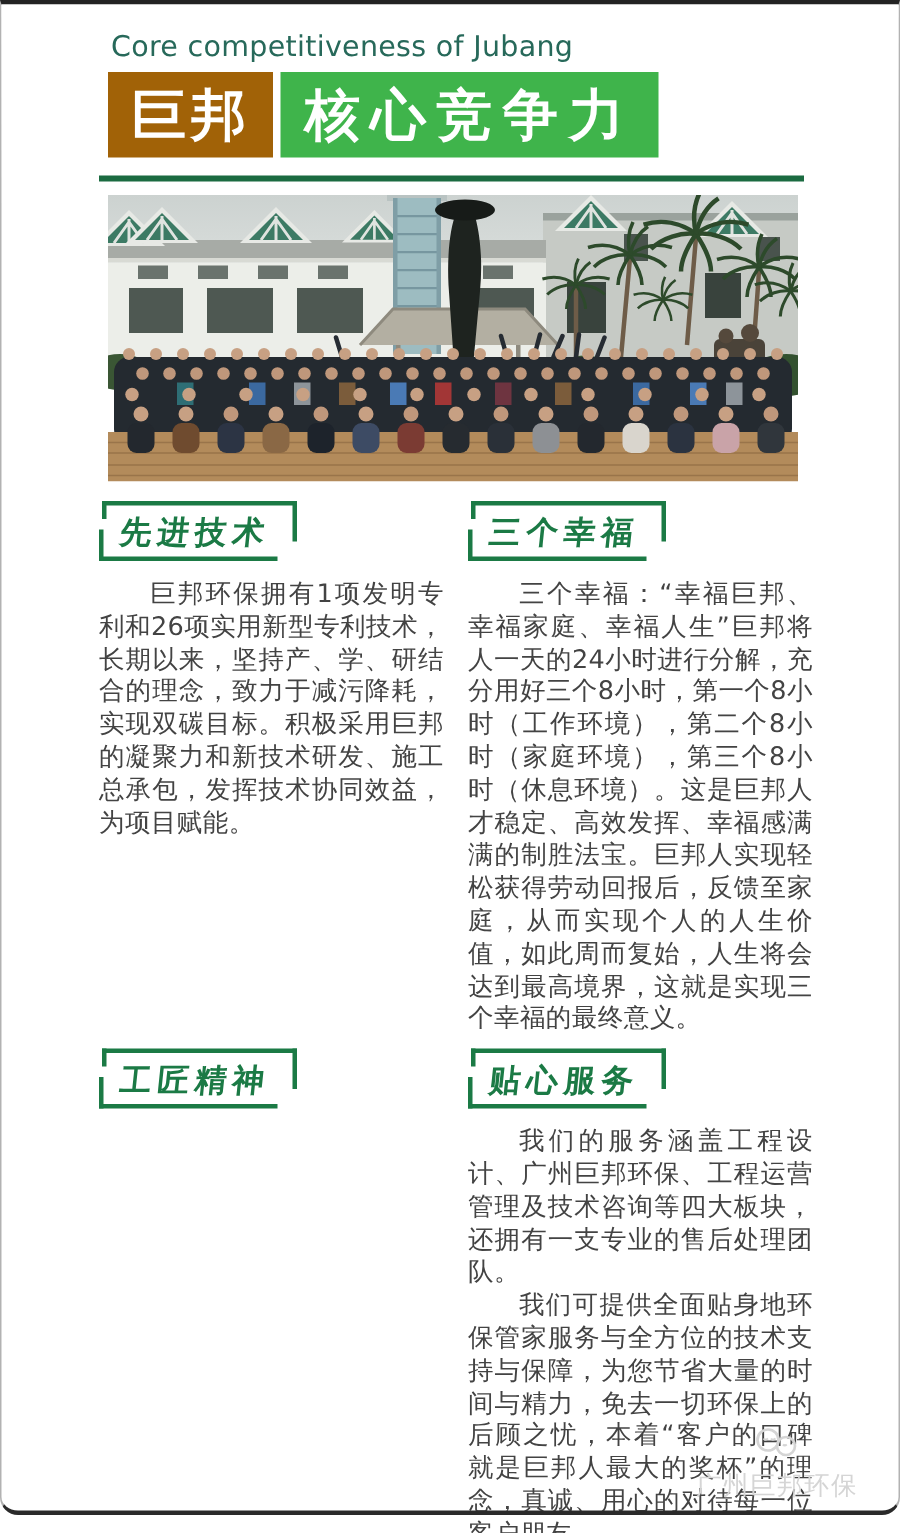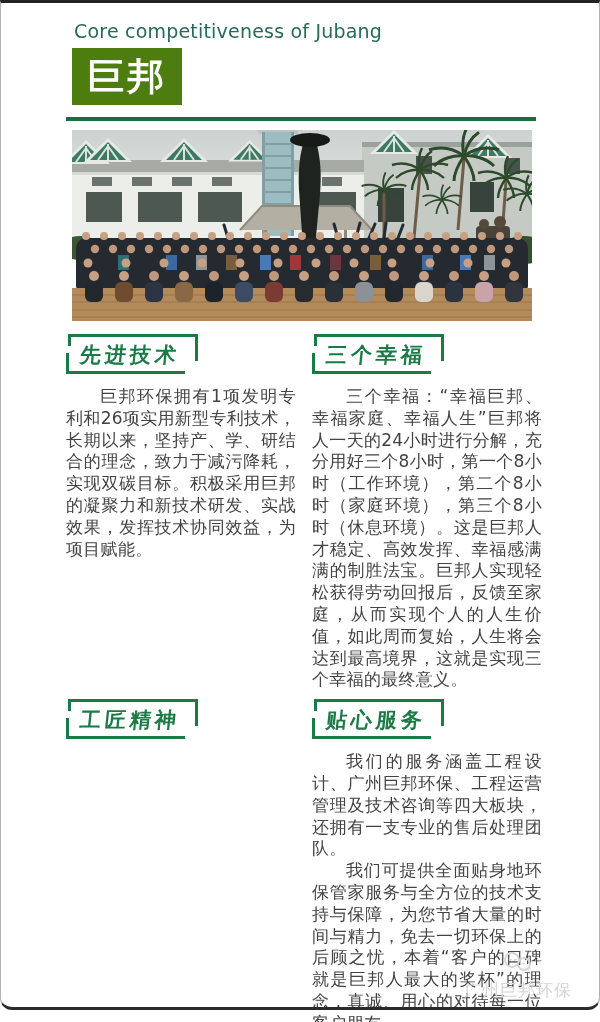--- a/index.html
+++ b/index.html
@@ -12,21 +12,21 @@
     position:absolute;left:0;right:0;top:0;bottom:12px;
     border:1px solid #b2b2b2;border-top:3px solid #232323;border-bottom:3px solid #2a2a2a;
     border-radius:0 0 12px 12px;pointer-events:none;
   }
   .eyebrow{
     padding-top:20px;margin-left:74px;
     font-size:19px;color:#27695a;letter-spacing:.2px;
   }
   .title-row{display:flex;margin:6px 0 0 72px;height:57px;}
   .badge{
-    background:#4d7c0f;color:#fff;font-weight:bold;font-size:37px;
+    background:#a16207;color:#fff;font-weight:bold;font-size:37px;
     letter-spacing:3px;display:flex;align-items:center;justify-content:center;
     padding:0 15px;
   }
   .title-main{
     background:#3fb44b;color:#fff;font-weight:bold;font-size:37px;
     letter-spacing:7px;display:flex;align-items:center;justify-content:center;
     padding:0 16px;margin-left:5px;
   }
   .rule{margin:12px 0 0 66px;width:470px;height:4px;background:#1b6b41;}
   .photo{margin:9px 0 0 72px;width:460px;height:191px;line-height:0;}
@@ -59,20 +59,21 @@
 </head>
 <body>
 
 <div class="page">
   <div class="page-frame"></div>
 
   <div class="eyebrow">Core competitiveness of Jubang</div>
 
   <div class="title-row">
     <div class="badge">巨邦</div>
+    <div class="title-main">核心竞争力</div>
   </div>
 
   <div class="rule"></div>
 
   <div class="photo">
     <svg viewBox="0 0 460 191" width="460" height="191">
       <defs>
         <linearGradient id="sky" x1="0" y1="0" x2="0" y2="1">
           <stop offset="0" stop-color="#ccd2d0"></stop>
             <stop offset="1" stop-color="#eff1ef"></stop>
@@ -288,21 +289,21 @@
   </div>
 
   <div class="grid">
     <section>
       <h2 class="sec">
         <span class="fr-t"></span>
         <span class="fr-l"></span>
         <span class="fr-b"></span>
         <span class="txt">先进技术</span>
       </h2>
-      <p>巨邦环保拥有1项发明专利和26项实用新型专利技术，长期以来，坚持产、学、研结合的理念，致力于减污降耗，实现双碳目标。积极采用巨邦的凝聚力和新技术研发、实战效果，发挥技术协同效益，为项目赋能。</p>
+      <p>巨邦环保拥有1项发明专利和26项实用新型专利技术，长期以来，坚持产、学、研结合的理念，致力于减污降耗，实现双碳目标。积极采用巨邦的凝聚力和新技术研发、施工总承包，发挥技术协同效益，为项目赋能。</p>
     </section>
 
     <section>
       <h2 class="sec">
         <span class="fr-t"></span>
         <span class="fr-l"></span>
         <span class="fr-b"></span>
         <span class="txt">三个幸福</span>
       </h2>
       <p>三个幸福：“幸福巨邦、幸福家庭、幸福人生”巨邦将人一天的24小时进行分解，充分用好三个8小时，第一个8小时（工作环境），第二个8小时（家庭环境），第三个8小时（休息环境）。这是巨邦人才稳定、高效发挥、幸福感满满的制胜法宝。巨邦人实现轻松获得劳动回报后，反馈至家庭，从而实现个人的人生价值，如此周而复始，人生将会达到最高境界，这就是实现三个幸福的最终意义。</p>

